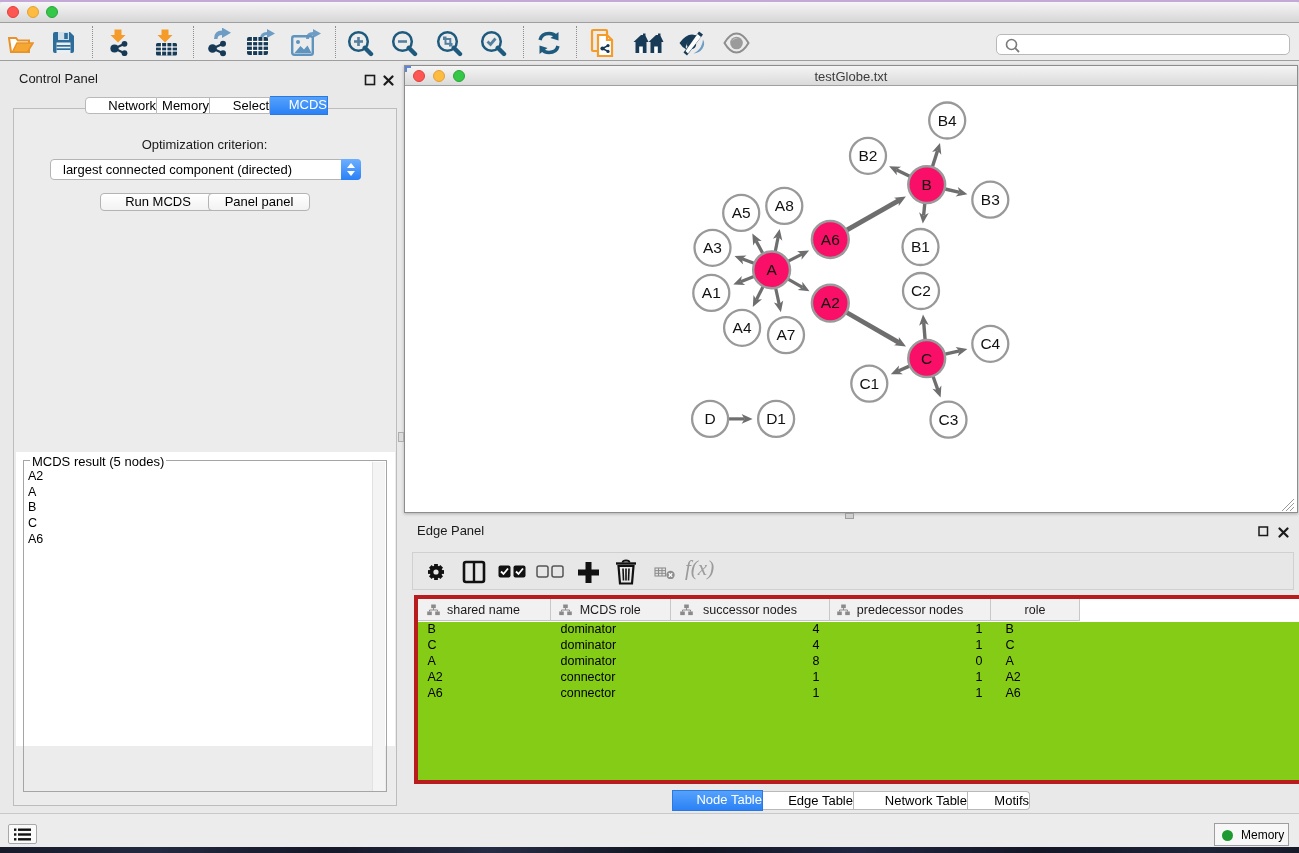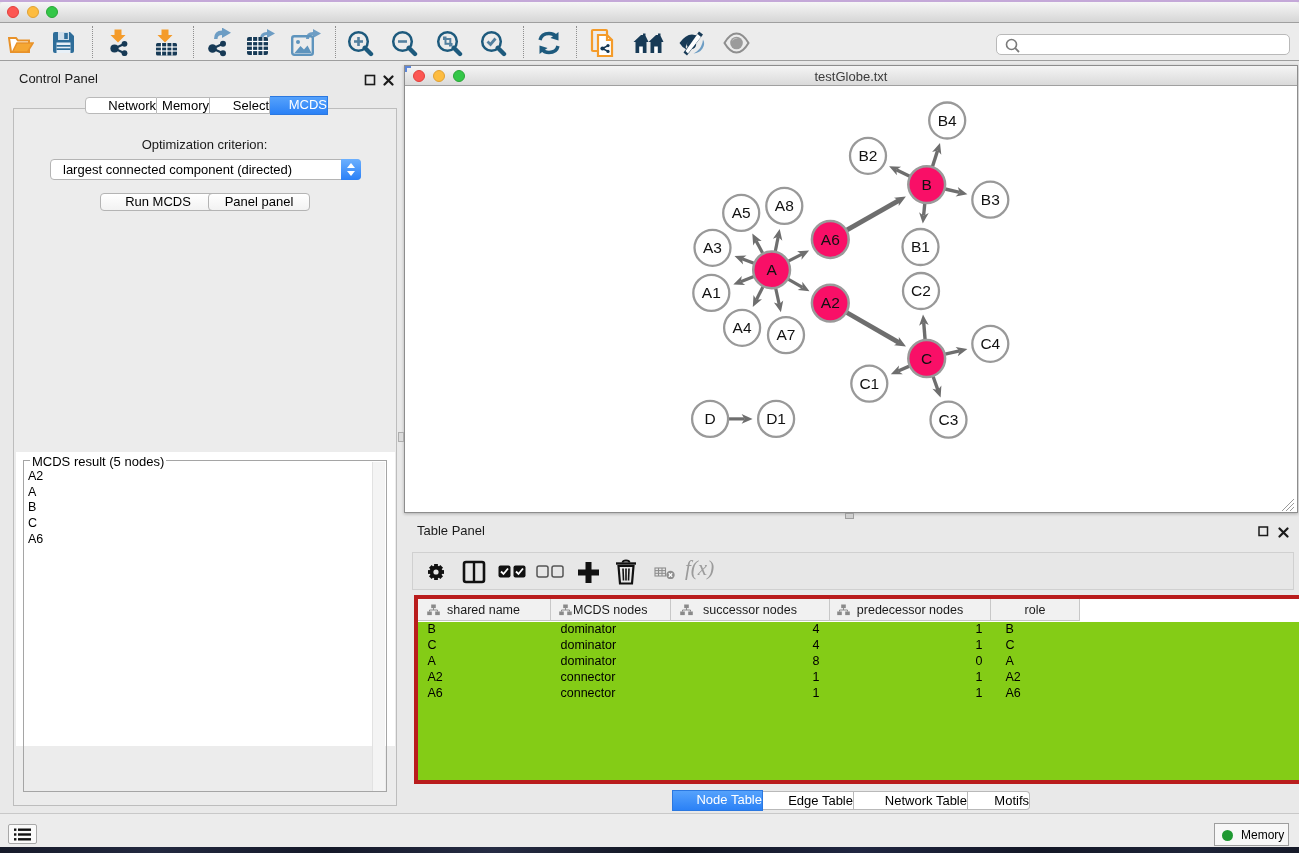--- a/index.html
+++ b/index.html
@@ -325,21 +325,21 @@
  <g stroke="#9a9a9a" stroke-width="1">
         <line x1="1282" y1="510" x2="1294" y2="498"></line>
         <line x1="1286" y1="510" x2="1294" y2="502"></line>
         <line x1="1290" y1="510" x2="1294" y2="506"></line>
       </g>
  </svg>
 </div>
 <div class="abs" style="left:845px;top:513px;width:9px;height:6px;background:#cfcfcf;border:1px solid #9e9e9e"></div>
 <div class="abs" style="left:398px;top:432px;width:6px;height:10px;background:#dcdcdc;border:1px solid #aeaeae"></div>
 <div id="tpanel">
- <div id="tp-title">Table Panel</div>
+ <div id="tp-title">Edge Panel</div>
  <svg class="abs" style="left:854px;top:13px" width="11" height="11" viewBox="0 0 11 11">
       <rect x="1" y="1" width="8.5" height="8.5" fill="none" stroke="#1a1a1a" stroke-width="1.5"></rect>
     </svg>
  <svg class="abs" style="left:874px;top:14px" width="11" height="11" viewBox="0 0 11 11">
       <path d="M1.5 1.5 L9.5 9.5 M9.5 1.5 L1.5 9.5" stroke="#1a1a1a" stroke-width="2.2" stroke-linecap="round"></path>
     </svg>
  <div id="tp-toolbar">
   <svg class="abs" style="left:12px;top:8px" width="22" height="22" viewBox="0 0 22 22">
         <g fill="#111">
           <circle cx="11" cy="11" r="6.4"></circle>
@@ -431,21 +431,21 @@
             <rect x="8.2" y="7.5" width="4.6" height="3.6"></rect>
           </g>
           <g stroke="#8a8a8a" stroke-width="1">
             <path d="M6.5 4.1 L6.5 6 M2.5 7.5 L2.5 6 L10.5 6 L10.5 7.5" fill="none"></path>
           </g>
         </svg>
    <div class="th" style="left:0;width:133px">
           <span>shared name</span>
         </div>
    <div class="th" style="left:133px;width:120.5px">
-          <span>MCDS nodes</span>
+          <span>MCDS role</span>
         </div>
    <div class="th" style="left:253.5px;width:159px">
           <span>successor nodes</span>
         </div>
    <div class="th" style="left:412.5px;width:161px">
           <span>predecessor nodes</span>
         </div>
    <div class="th" style="left:573.5px;width:89px">
           <span>role</span>
         </div>

